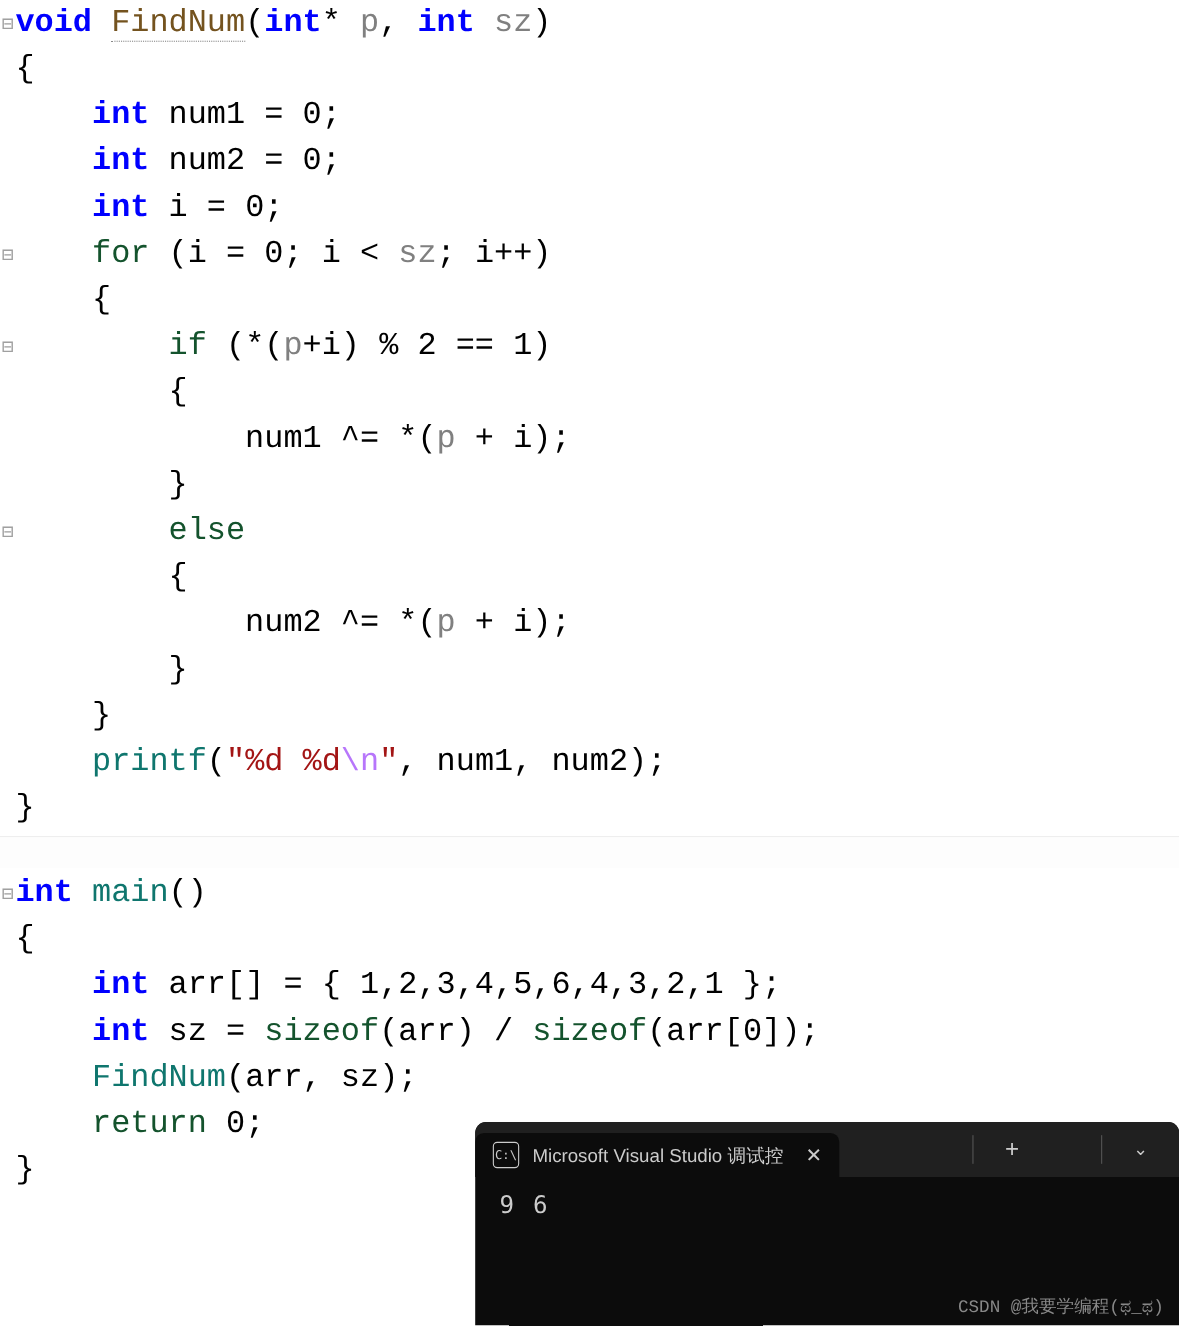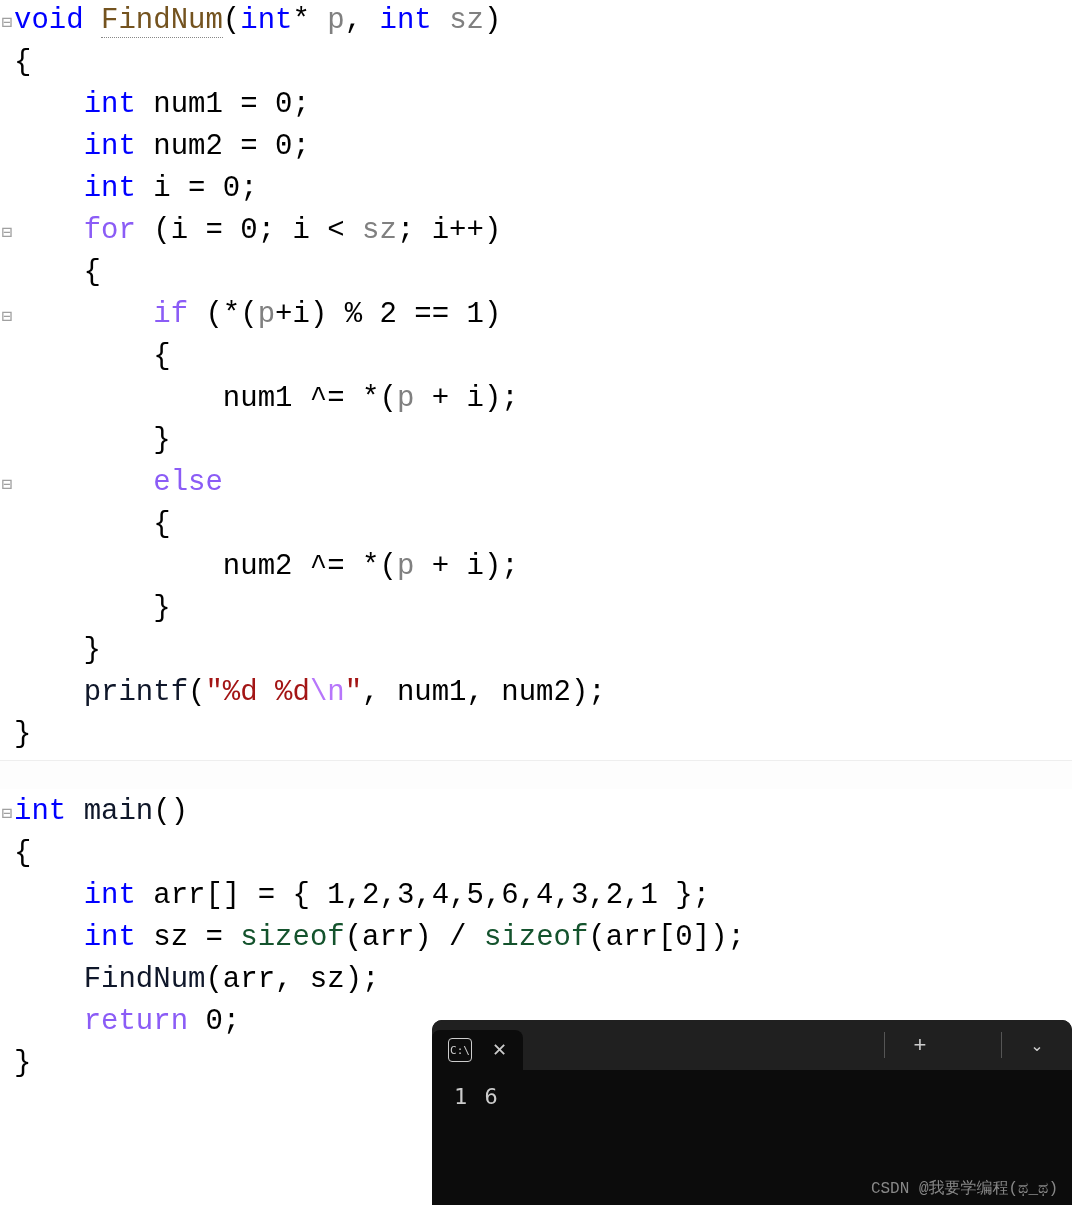--- a/index.html
+++ b/index.html
@@ -25,25 +25,25 @@
     user-select: none;
     padding-top: 2px;
   }
   .gutter div {
     height: 42px;
   }
   .code {
     white-space: pre;
     padding-left: 0px;
   }
-  .kw-type { color: #0000ff; }
-  .kw-ctrl { color: #8b5cf6; }
+  .kw-type { color: #0000ff; font-weight: bold; }
+  .kw-ctrl { color: #14532d; }
   .param { color: #808080; }
   .fname { color: #74531f; border-bottom: 1px dotted #888; }
-  .func { color: #0f172a; }
+  .func { color: #0f766e; }
   .str { color: #a31515; }
   .esc { color: #b776fb; }
   .sizeof { color: #14532d; }
   .separator {
     height: 28px;
     background: #fdfdfd;
     border-top: 1px solid #eee;
     margin: 2px 0;
   }
   .terminal {
@@ -165,25 +165,26 @@
       <div></div>
       <div></div>
     </div>
   <div class="code" id="code2"><div><span class="kw-type">int</span><span> </span><span class="func">main</span><span>()</span></div><div><span>{</span></div><div><span>    </span><span class="kw-type">int</span><span> arr[] = { 1,2,3,4,5,6,4,3,2,1 };</span></div><div><span>    </span><span class="kw-type">int</span><span> sz = </span><span class="sizeof">sizeof</span><span>(arr) / </span><span class="sizeof">sizeof</span><span>(arr[0]);</span></div><div><span>    </span><span class="func">FindNum</span><span>(arr, sz);</span></div><div><span>    </span><span class="kw-ctrl">return</span><span> 0;</span></div><div><span>}</span></div></div>
 </div>
 
 <div class="terminal">
   <div class="tabbar">
     <div class="tab">
       <span class="cmd-icon">C:\</span>
+      <span>Microsoft Visual Studio 调试控</span>
       <span class="close-x">✕</span>
     </div>
     <div class="tab-actions">
       <span class="divider"></span>
       <span>+</span>
       <span class="divider"></span>
       <span style="font-size:16px;">⌄</span>
     </div>
   </div>
-  <div class="output">1 6</div>
+  <div class="output">9 6</div>
 </div>
 
 <div class="watermark">CSDN @我要学编程(ಥ_ಥ)</div>
 
 </body></html>

